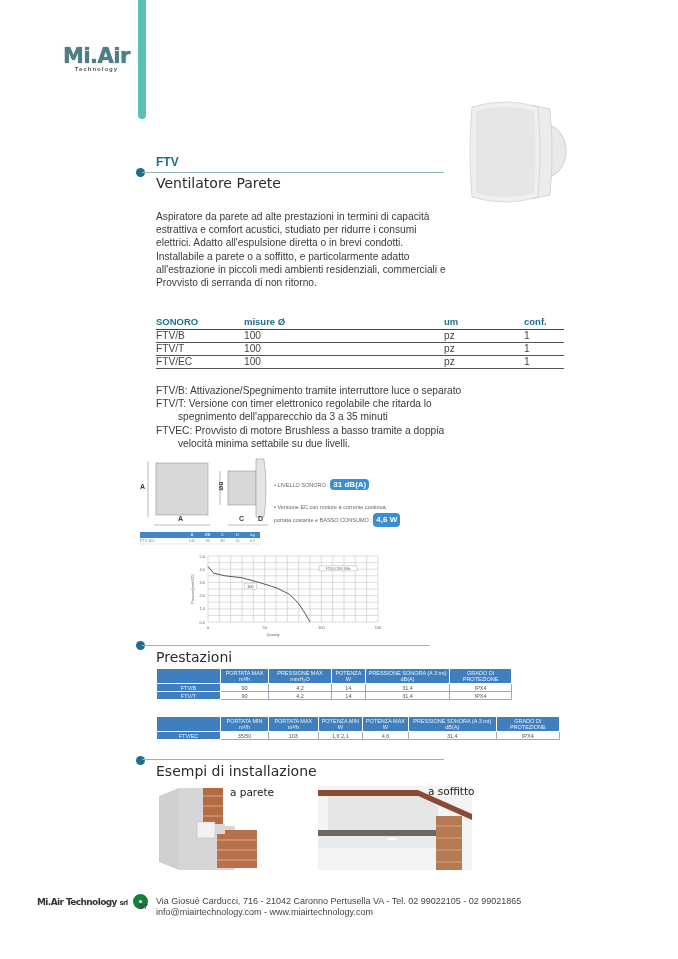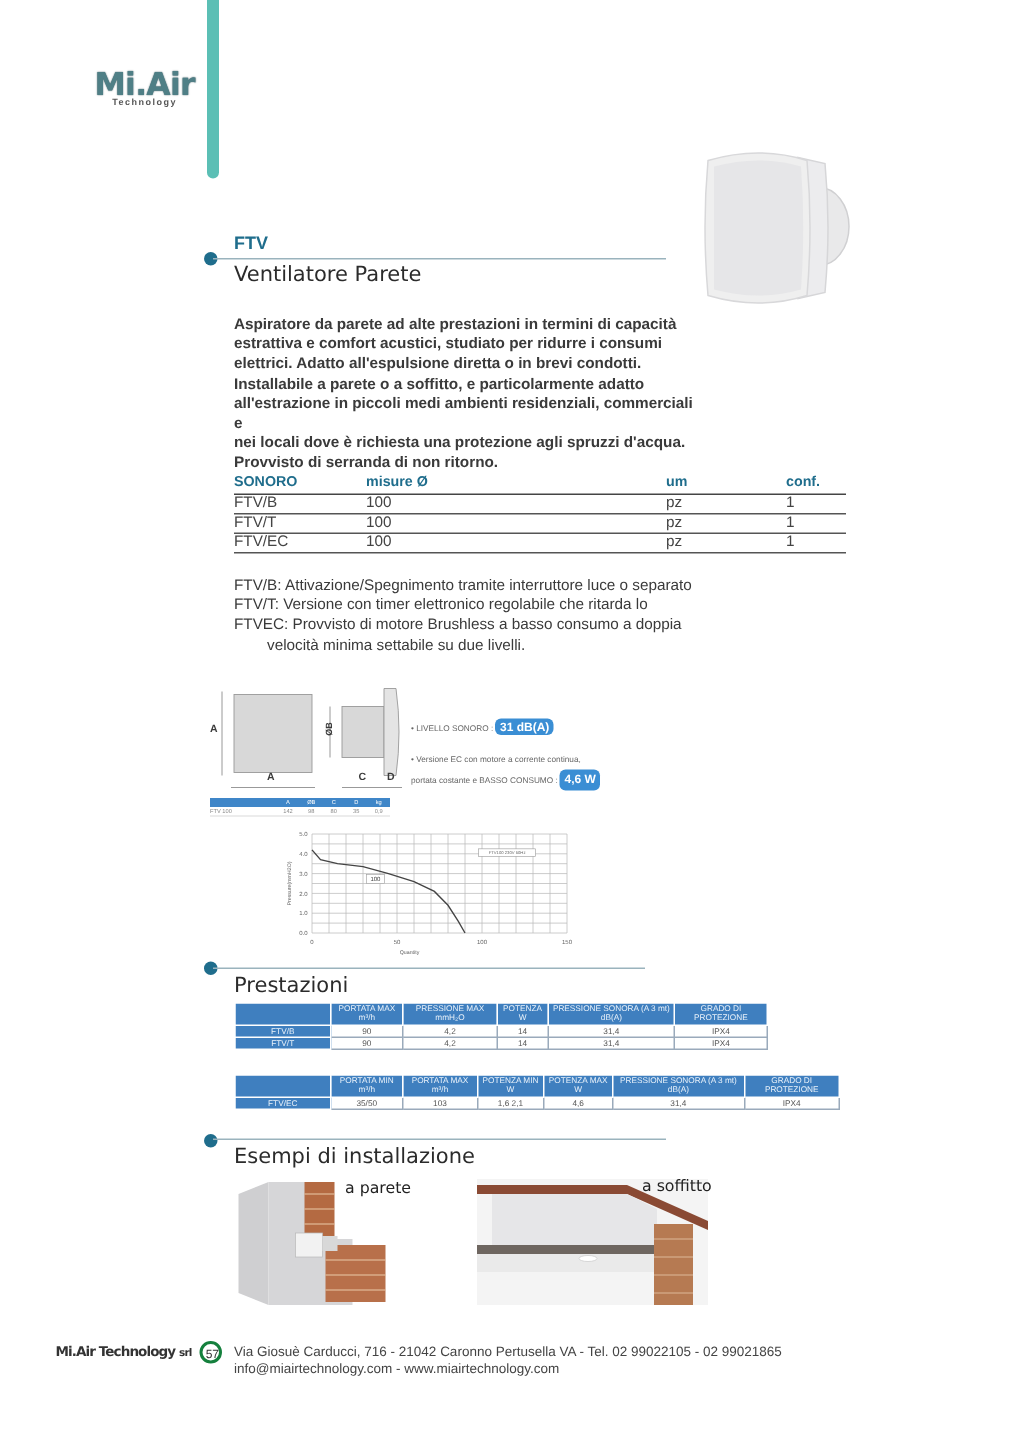--- a/index.html
+++ b/index.html
@@ -8,37 +8,37 @@
   .accent-bar { position: absolute; left: 138px; top: 0; width: 8px; height: 119px; background: #5bbfb5; border-radius: 0 0 4px 4px; }
   .logo { position: absolute; left: 63px; top: 44px; text-align: center; }
   .logo-main { font-family: "DejaVu Sans", sans-serif; font-weight: bold; font-size: 21px; color: #4f7f86; letter-spacing: -0.5px;
                text-shadow: 0 0 1px #2c4c52; }
   .logo-sub { font-size: 6px; font-weight: bold; color: #555; letter-spacing: 1px; margin-top: -2px; }
   .product-img { position: absolute; left: 466px; top: 99px; width: 104px; height: 106px; }
   .section-dot { position: absolute; width: 9px; height: 9px; border-radius: 50%; background: #1f6d8c; }
   .section-line { position: absolute; height: 1px; background: #9ab3bd; }
   .code-label { position: absolute; left: 156px; top: 155px; font-size: 12px; font-weight: bold; color: #1f6d8c; }
   .h-title { position: absolute; font-family: "DejaVu Sans", sans-serif; font-size: 14px; color: #2b2b2b; }
-  .desc { position: absolute; left: 156px; top: 210px; width: 310px; font-size: 10.2px; line-height: 13.2px; color: #3a3a3a; font-weight: bold; }
+  .desc { position: absolute; left: 156px; top: 210px; width: 310px; font-size: 10.2px; line-height: 13.2px; color: #3a3a3a; }
   .spec-table { position: absolute; left: 156px; top: 316px; width: 408px; border-collapse: collapse; font-size: 10.2px; }
   .spec-table th { color: #1f6d8c; font-size: 9.5px; font-weight: bold; text-align: left; padding: 0 0 1px 0; border-bottom: 1px solid #444; height: 13px; }
   .spec-table td { border-bottom: 1px solid #555; height: 13px; padding: 0; color: #444; }
   .spec-table .r { text-align: left; }
   .notes { position: absolute; left: 156px; top: 384px; font-size: 10.2px; line-height: 13.2px; color: #3a3a3a; }
   .notes .ind { padding-left: 22px; }
   .diagram { position: absolute; left: 140px; top: 455px; width: 282px; height: 185px; }
   .badge { display: inline-block; background: #3a8ed4; color: #fff; font-weight: bold; border-radius: 4px; padding: 1px 3px; font-size: 8px; }
   .perf { position: absolute; border-collapse: collapse; font-size: 5.5px; text-align: center; }
   .perf th { background: #3f7fbf; color: #e8f1fa; font-weight: normal; border: 1px solid #ffffff; padding: 1px; line-height: 6px; }
   .perf td { border: 1px solid #9aaabb; color: #555; height: 8px; padding: 0; }
   .perf td.lbl { background: #3f7fbf; color: #e8f1fa; border-color: #fff; }
   .inst-label { position: absolute; font-family: "DejaVu Sans", sans-serif; font-size: 10.5px; color: #222; }
   .footer-brand { position: absolute; left: 37px; top: 897px; font-family: "DejaVu Sans", sans-serif; font-size: 9px; font-weight: bold; color: #333; letter-spacing: -0.6px; }
   .footer-brand small { font-weight: bold; font-size: 7px; }
-  .page-num { position: absolute; left: 133px; top: 894px; width: 15px; height: 15px; border: 2px solid #15803d; border-radius: 50%; font-size: 8px; text-align: right; line-height: 13px; color: #333; }
+  .page-num { position: absolute; left: 133px; top: 894px; width: 15px; height: 15px; border: 6px solid #15803d; border-radius: 50%; font-size: 8px; text-align: right; line-height: 13px; color: #333; }
   .footer-text { position: absolute; left: 156px; top: 896px; font-size: 9px; line-height: 11px; color: #444; }
 </style>
 </head>
 <body>
 
 <div class="accent-bar"></div>
 <div class="logo">
   <div class="logo-main">Mi.Air</div>
   <div class="logo-sub">Technology</div>
 </div>
@@ -54,21 +54,20 @@
 <div class="section-line" style="left:142px;top:172px;width:302px;"></div>
 <div class="code-label">FTV</div>
 <div class="h-title" style="left:156px;top:175px;">Ventilatore Parete</div>
 
 <div class="desc">
   <div>Aspiratore da parete ad alte prestazioni in termini di capacità</div>
   <div>estrattiva e comfort acustici, studiato per ridurre i consumi</div>
   <div>elettrici. Adatto all'espulsione diretta o in brevi condotti.</div>
   <div>Installabile a parete o a soffitto, e particolarmente adatto</div>
   <div>all'estrazione in piccoli medi ambienti residenziali, commerciali e</div>
-  <div>nei locali dove è richiesta una protezione agli spruzzi d'acqua.</div>
   <div>Provvisto di serranda di non ritorno.</div>
 </div>
 
 <table class="spec-table">
   <thead>
     <tr>
       <th style="width:88px">SONORO</th>
       <th style="width:200px">misure Ø</th>
       <th style="width:80px">um</th>
       <th class="r">conf.</th>
@@ -92,21 +91,22 @@
       <td>100</td>
       <td>pz</td>
       <td class="r">1</td>
     </tr>
   </tbody>
 </table>
 
 <div class="notes">
   <div>FTV/B: Attivazione/Spegnimento tramite interruttore luce o separato</div>
   <div>FTV/T: Versione con timer elettronico regolabile che ritarda lo</div>
-  <div>FTVEC: Provvisto di motore Brushless a basso consumo a doppia</div>
+  <div class="ind">spegnimento dell'apparecchio da 3 a 35 minuti</div>
+  <div>FTVEC: Provvisto di motore Brushless a basso tramite a doppia</div>
   <div class="ind">velocità minima settabile su due livelli.</div>
 </div>
 
 <div class="diagram">
   <svg width="282" height="185" style="position:absolute;left:0;top:0">
 
     <rect x="16" y="8" width="52" height="52" fill="#d8d8d8" stroke="#999" stroke-width="0.6"></rect>
     <line x1="8" y1="6" x2="8" y2="62" stroke="#777" stroke-width="0.5"></line>
     <line x1="14" y1="70" x2="70" y2="70" stroke="#777" stroke-width="0.5"></line>
 

